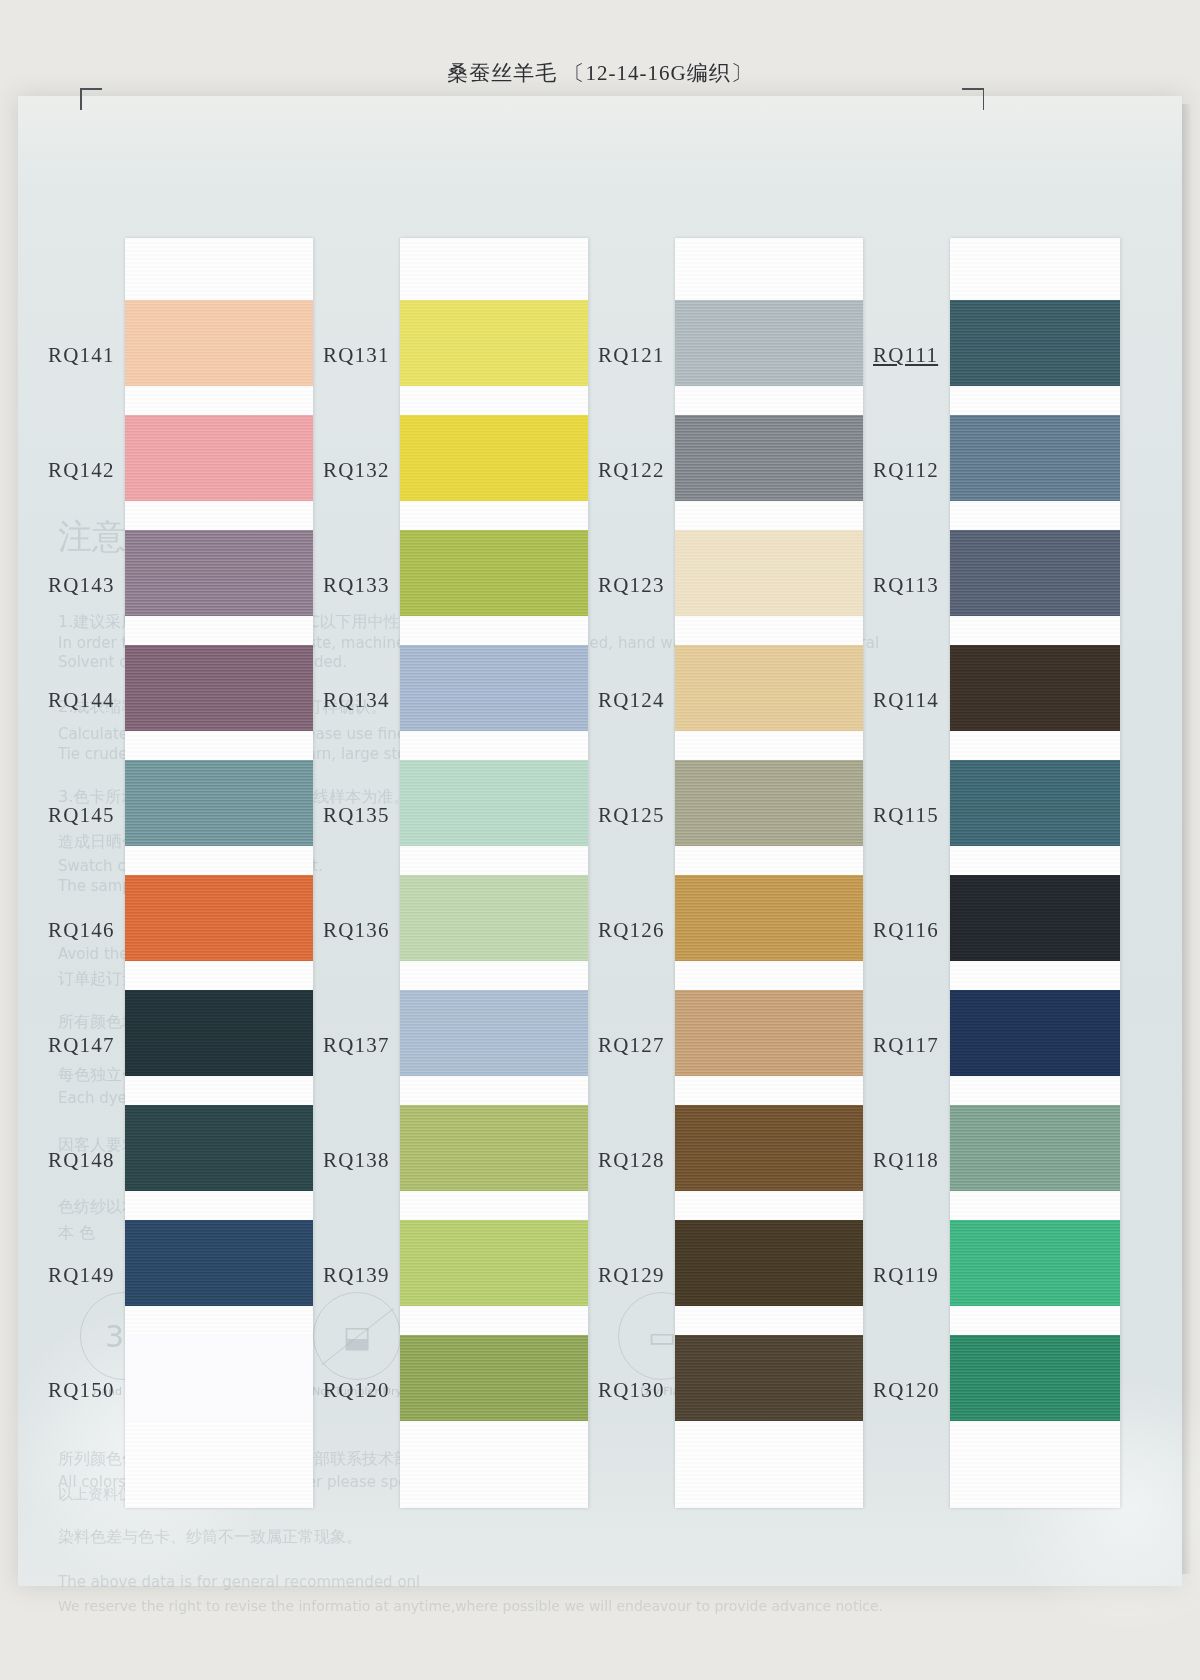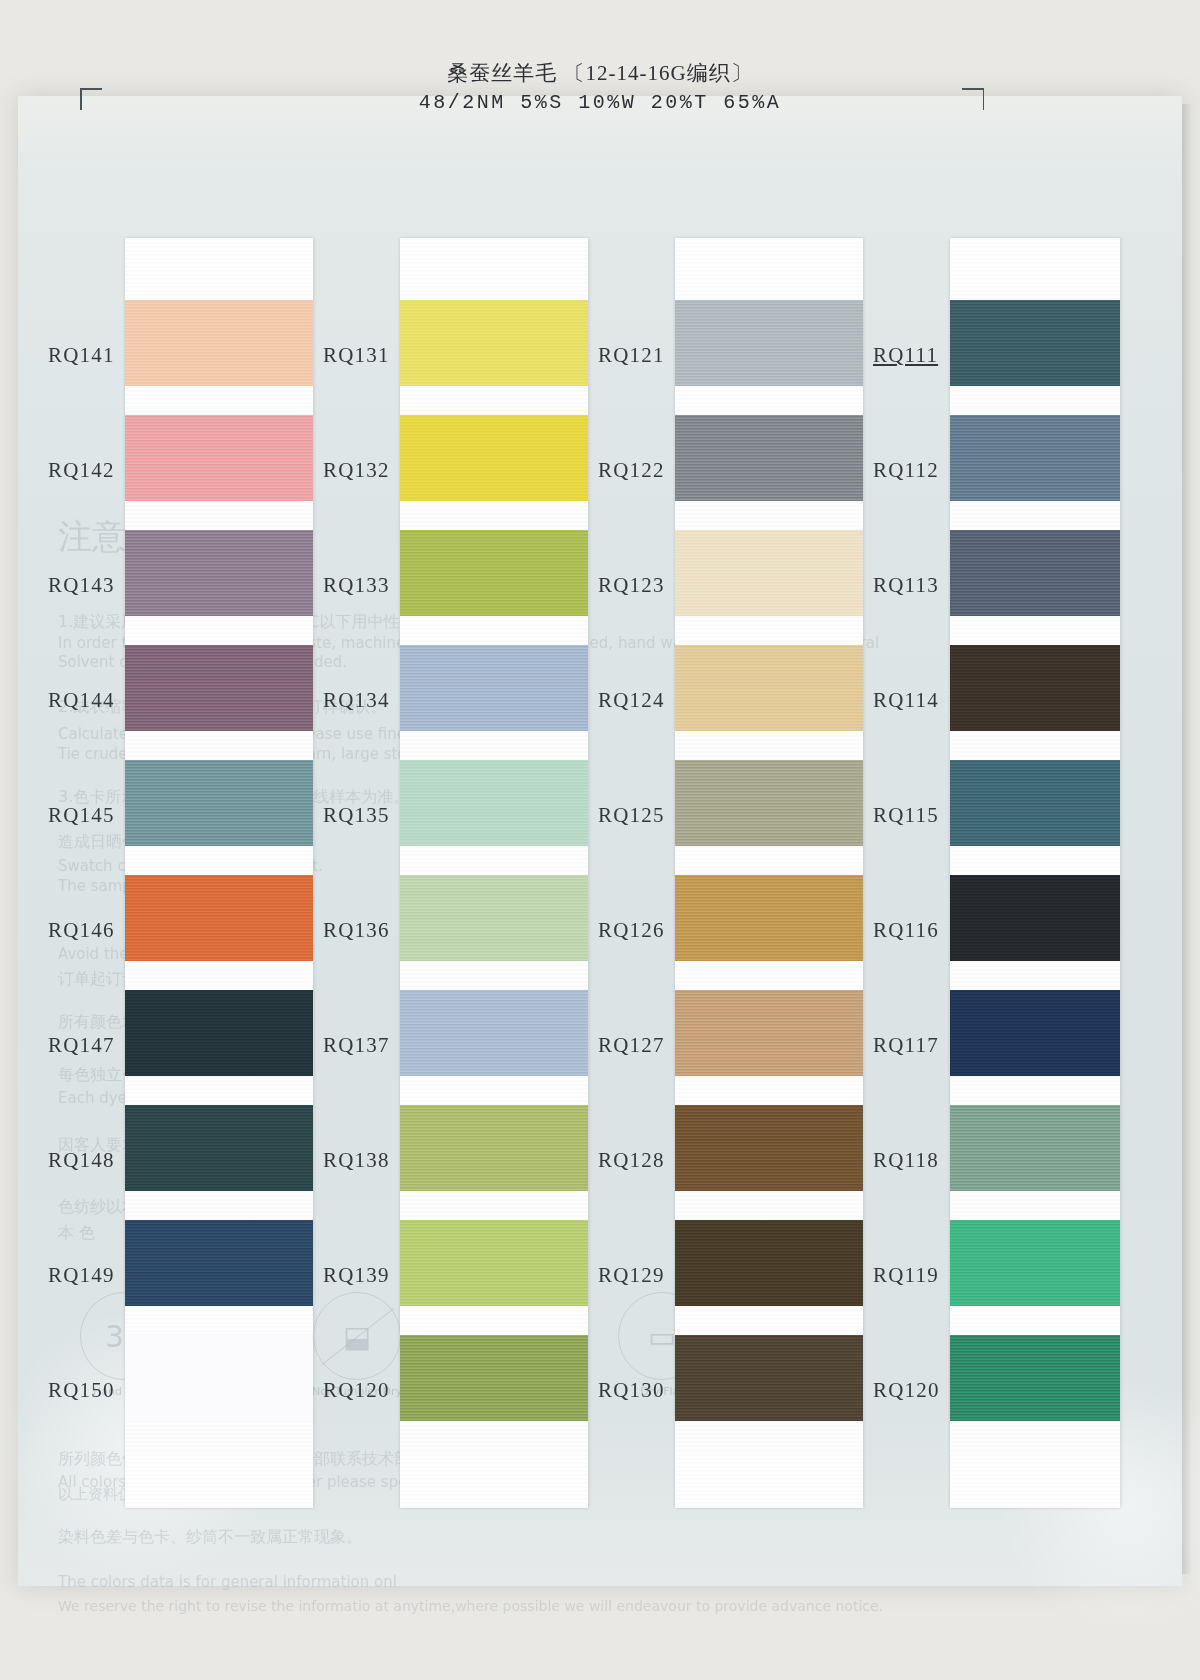--- a/index.html
+++ b/index.html
@@ -113,21 +113,20 @@
     <i class="h" style="left:0;top:0;"></i>
       <i class="v" style="left:0;top:0;"></i>
   </div>
   <div class="crop" style="left:944px;top:-8px;">
     <i class="h" style="left:0;top:0;"></i>
       <i class="v" style="right:0;top:0;"></i>
   </div>
 
   <div id="header">
     <div class="l1">桑蚕丝羊毛 〔12-14-16G编织〕</div>
-    <div class="l2">48/2NM  5%S  10%W  20%T  65%A</div>
   </div>
 
   <div class="blotch" style="left:-8px;top:1200px;width:260px;height:300px;background:radial-gradient(circle,rgba(255,255,255,.55),rgba(255,255,255,0) 70%);"></div>
   <div class="blotch" style="left:980px;top:1280px;width:260px;height:260px;background:radial-gradient(circle,rgba(255,255,255,.5),rgba(255,255,255,0) 70%);"></div>
 
   <div id="ghosts">
       <div class="ghost cn" style="left: 40px; top: 430px; font-size: 34px;">注意事项</div>
       <div class="ghost cn" style="left: 40px; top: 515px; font-size: 16px;">1.建议采用干洗，如需水洗请在30℃以下用中性洗涤剂手洗，不可漂白。</div>
       <div class="ghost" style="left: 40px; top: 537px; font-size: 15px;">In order to avoid unnecessary waste, machine wash is not recommended, hand wash at 30°c with pH neutral</div>
       <div class="ghost" style="left: 40px; top: 556px; font-size: 15px;">Solvent dry cleaning is recommended.</div>
@@ -143,21 +142,21 @@
       <div class="ghost cn" style="left: 40px; top: 915px; font-size: 16px;">所有颜色均可定制。</div>
       <div class="ghost cn" style="left: 40px; top: 968px; font-size: 16px;">每色独立包装。</div>
       <div class="ghost" style="left: 40px; top: 992px; font-size: 15px;">Each dye lot is separately packed.</div>
       <div class="ghost cn" style="left: 40px; top: 1038px; font-size: 16px;">因客人要求改变的纱线。</div>
       <div class="ghost cn" style="left: 40px; top: 1100px; font-size: 16px;">色纺纱以本色为准。</div>
       <div class="ghost cn" style="left: 40px; top: 1126px; font-size: 16px;">本 色</div>
       <div class="ghost cn" style="left: 40px; top: 1352px; font-size: 16px;">所列颜色仅作参考，小订单请与业务部联系技术部目。</div>
       <div class="ghost" style="left: 40px; top: 1376px; font-size: 15px;">All colors for reference, small order please specified.</div>
       <div class="ghost cn" style="left: 40px; top: 1430px; font-size: 16px;">染料色差与色卡、纱筒不一致属正常现象。</div>
       <div class="ghost cn" style="left: 40px; top: 1388px; font-size: 15px;">以上资料仅供参考，以实物为准。</div>
-      <div class="ghost" style="left: 40px; top: 1476px; font-size: 15px;">The colors data is for general information onl</div>
+      <div class="ghost" style="left: 40px; top: 1476px; font-size: 15px;">The above data is for general recommended onl</div>
       <div class="ghost" style="left: 40px; top: 1500px; font-size: 14px;">We reserve the right to revise the informatio at anytime,where possible we will endeavour to provide advance notice.</div>
     </div>
 
   <div id="caresyms">
       <div class="caresym" style="left: 62px; top: 1196px;">
         <span class="glyph">30</span>
         <span class="lab">Hand Wash</span>
       </div>
       <div class="caresym" style="left: 175px; top: 1196px;">
         <span class="glyph">△</span>

